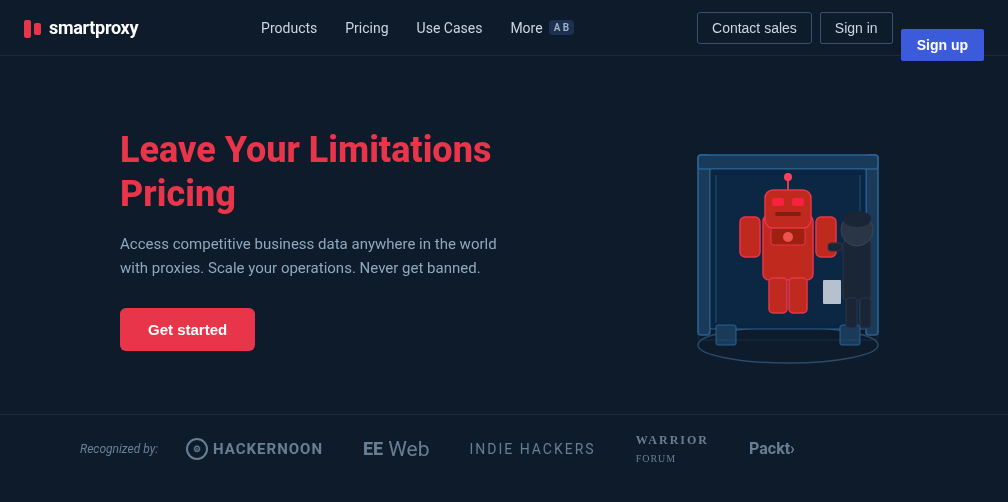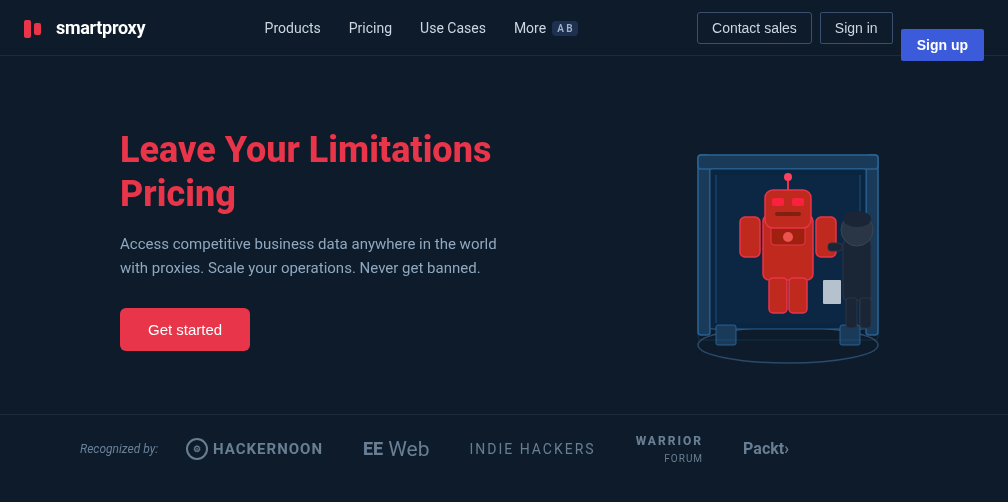--- a/index.html
+++ b/index.html
@@ -22,21 +22,21 @@
       height: 56px;
       background-color: #0d1b2a;
       border-bottom: 1px solid rgba(255,255,255,0.07);
       position: relative;
       z-index: 10;
     }
 
     .logo-area {
       display: flex;
       align-items: flex-end;
-      gap: 15px;
+      gap: 8px;
     }
 
     .logo-icon {
       display: flex;
       gap: 3px;
       align-items: center;
     }
 
     .logo-bar {
       width: 7px;
@@ -61,21 +61,21 @@
 
     .nav-link {
       font-size: 14px;
       color: #cdd6e0;
       cursor: pointer;
       text-decoration: none;
     }
 
     .more-area {
       display: flex;
-      align-items: flex-end;
+      align-items: center;
       gap: 6px;
     }
 
     .more-label {
       font-size: 14px;
       color: #cdd6e0;
       cursor: pointer;
     }
 
     .lang-badge {
@@ -159,21 +159,21 @@
       max-width: 380px;
     }
 
     .btn-get-started {
       background: #e8354a;
       border: none;
       color: #fff;
       padding: 13px 28px;
       border-radius: 6px;
       font-size: 15px;
-      font-weight: 400;
+      font-weight: 700;
       cursor: pointer;
     }
 
     
     .hero-illustration {
       position: absolute;
       right: 60px;
       top: 50%;
       transform: translateY(-50%);
       width: 320px;
@@ -244,21 +244,22 @@
       font-size: 14px;
       font-weight: 400;
       color: #8fa8bf;
       letter-spacing: 2px;
       text-transform: uppercase;
     }
 
     .warrior-forum {
       display: flex;
       flex-direction: column;
-      align-items: flex-end;
+      align-items: flex-start;
+      font-family: Liberation Serif, serif;
     }
 
     .warrior-top {
       font-size: 12px;
       font-weight: 800;
       color: #8fa8bf;
       letter-spacing: 2px;
     }
 
     .warrior-bottom {

